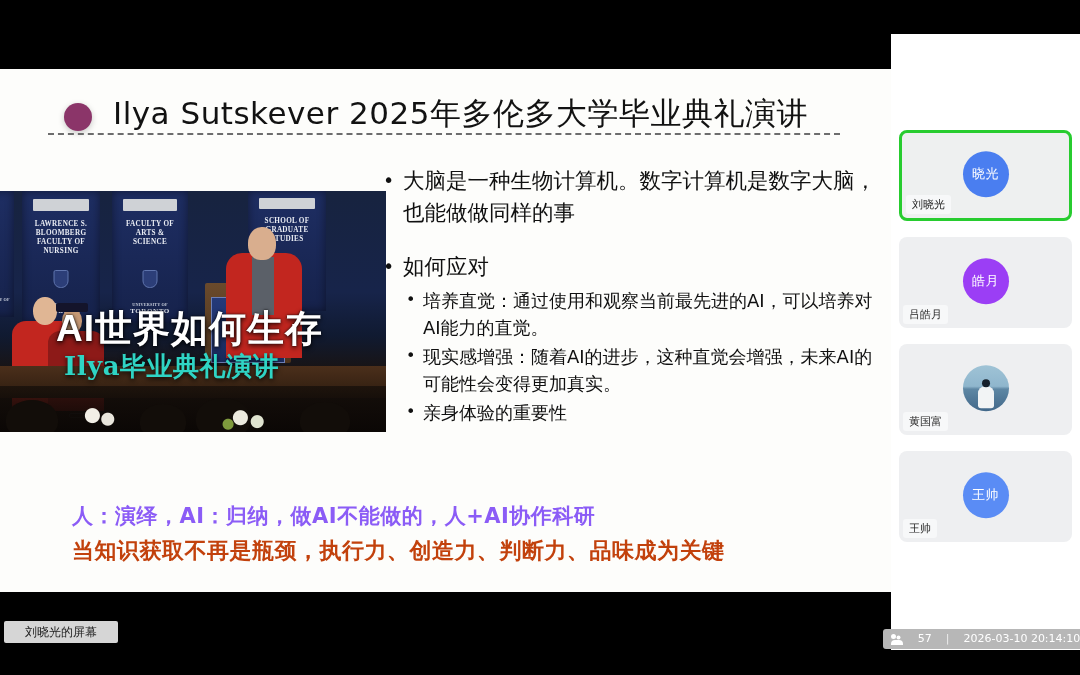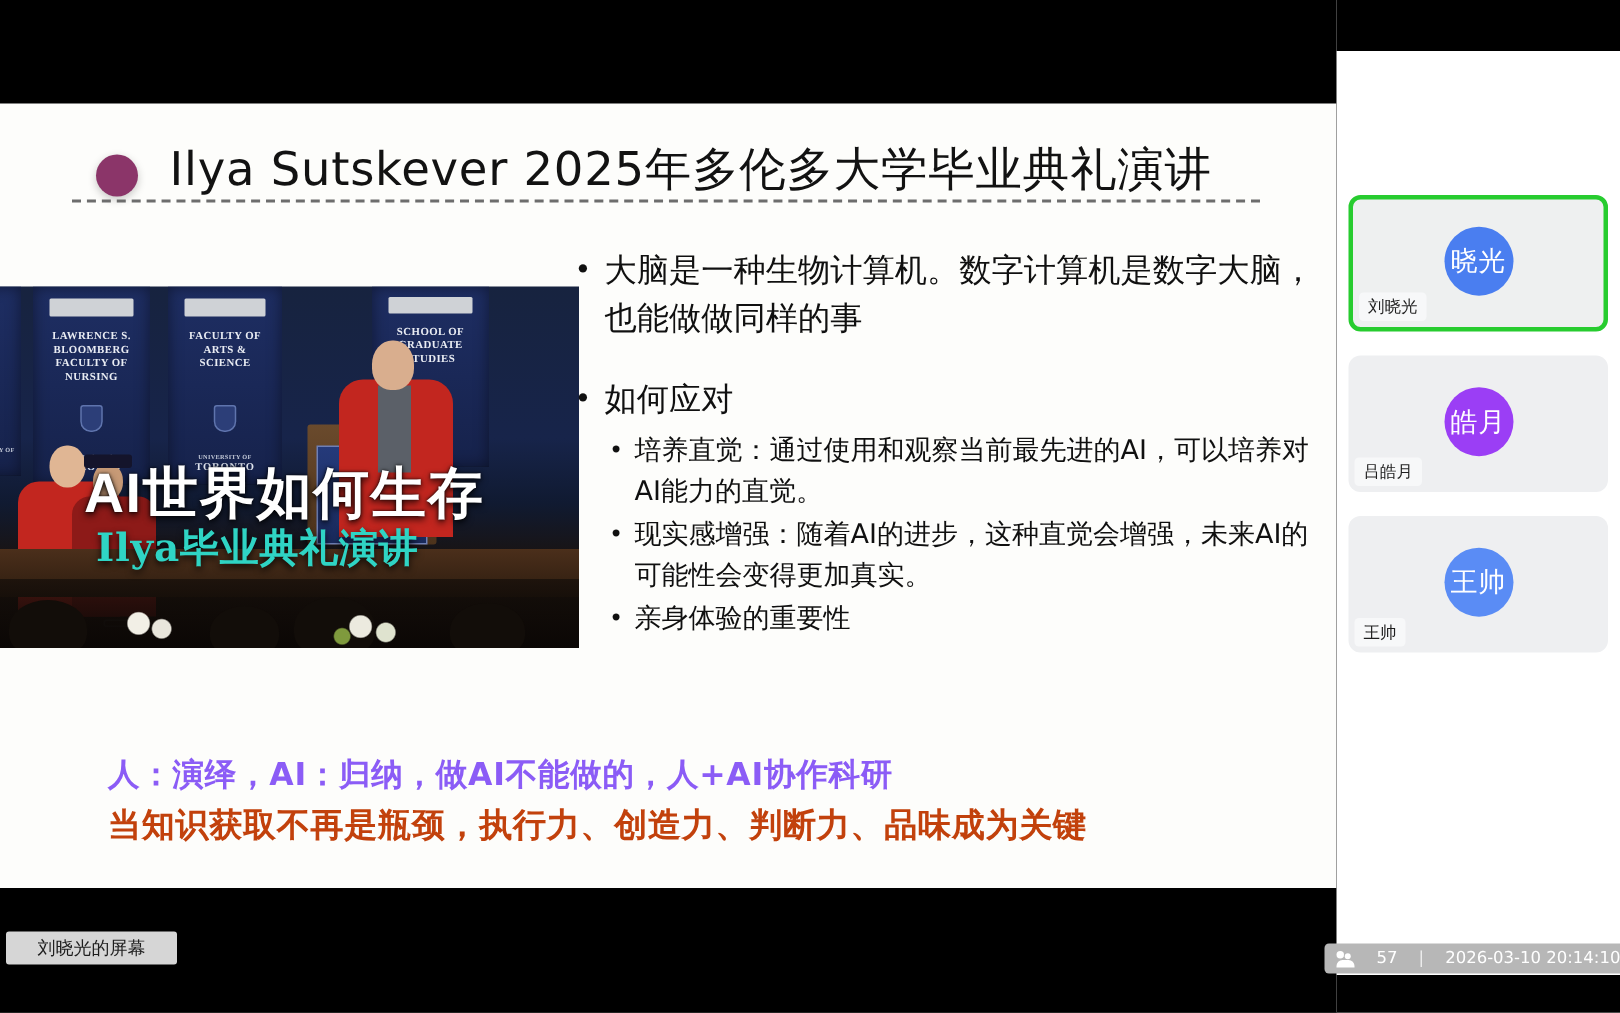--- a/index.html
+++ b/index.html
@@ -193,21 +193,21 @@
   #tiles { position: absolute; left: 0; top: 130px; width: 189px; }
   .tile {
     position: relative; margin: 0 8px 16px 8px; height: 91px;
     background: #eeeff1; border-radius: 8px; overflow: hidden;
   }
   .tile.active { border: 3px solid #27cc2f; background: #eef0f0; }
   .avatar {
     position: absolute; left: 50%; top: 50%; transform: translate(-50%,-54%);
     width: 46px; height: 46px; border-radius: 50%;
     display: flex; align-items: center; justify-content: center;
-    color: #fff; font-size: 18px; font-family: "DejaVu Sans", sans-serif;
+    color: #fff; font-size: 13px; font-family: "DejaVu Sans", sans-serif;
     letter-spacing: .5px;
     text-align: center;
   }
   .avatar.photo {
     background: linear-gradient(180deg,#9fc3d6 0%,#8fb6cd 46%,#5e87a4 52%,#42688a 100%);
     overflow: hidden;
   }
   .avatar.photo .figure {
     position: absolute; left: 50%; bottom: 3px; transform: translateX(-50%);
     width: 16px; height: 22px; background: #f2f4f5; border-radius: 7px 7px 3px 3px;
@@ -347,20 +347,26 @@
         <div class="name-chip">刘晓光</div>
       </div>
 
       <div class="tile">
         <div class="avatar" style="background:#9b3ef5;">
           <span>皓月</span>
         </div>
         <div class="name-chip">吕皓月</div>
       </div>
 
+      <div class="tile">
+        <div class="avatar photo">
+          <div class="figure"></div>
+        </div>
+        <div class="name-chip">黄国富</div>
+      </div>
 
       <div class="tile">
         <div class="avatar" style="background:#5a8cf5;">
           <span>王帅</span>
         </div>
         <div class="name-chip">王帅</div>
       </div>
 
     </div>
 

